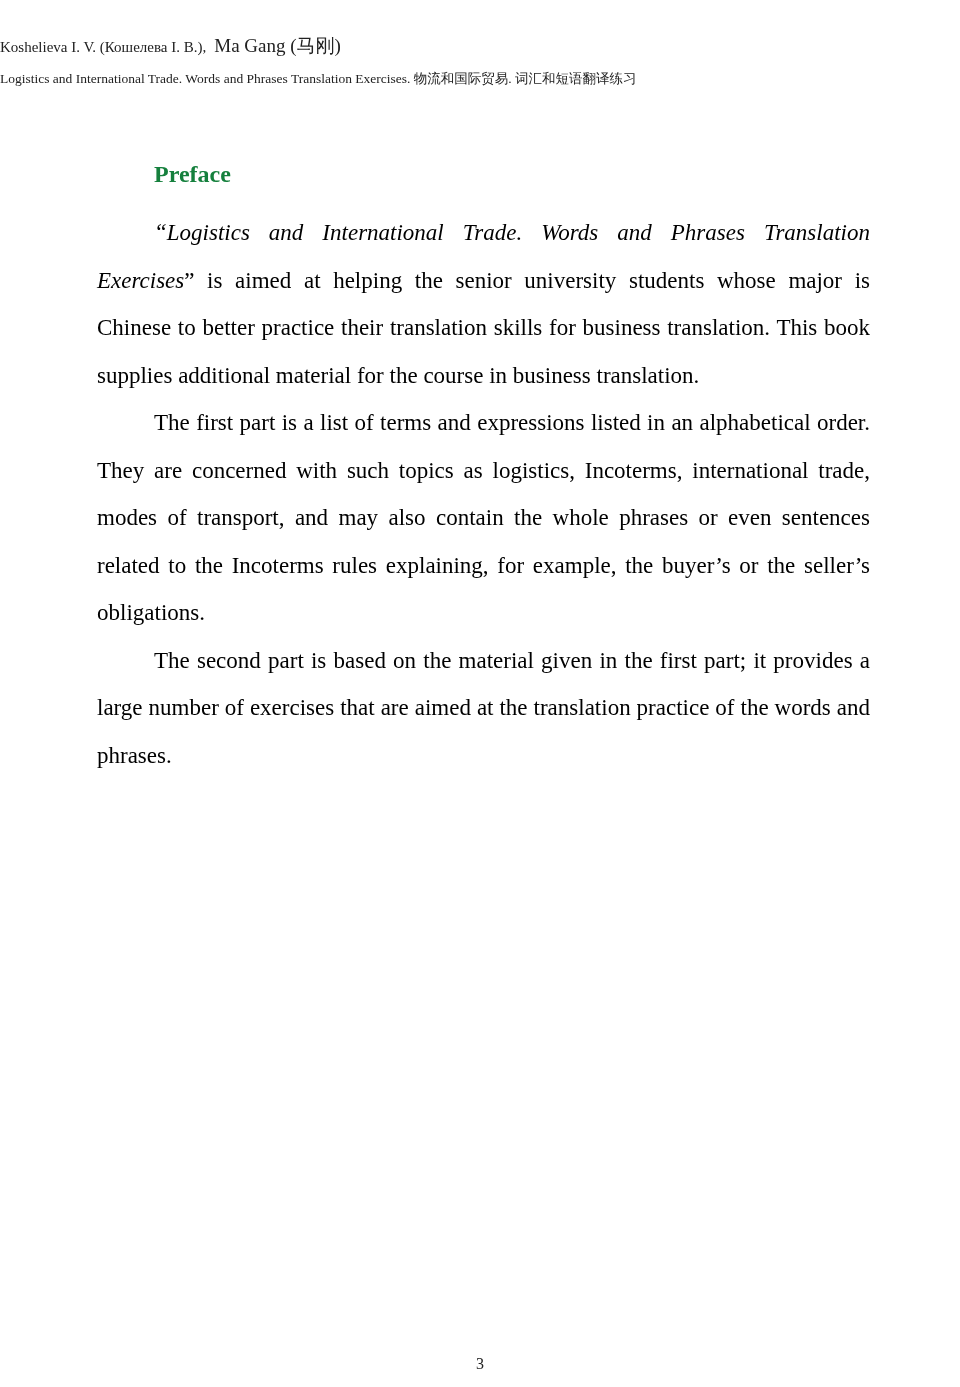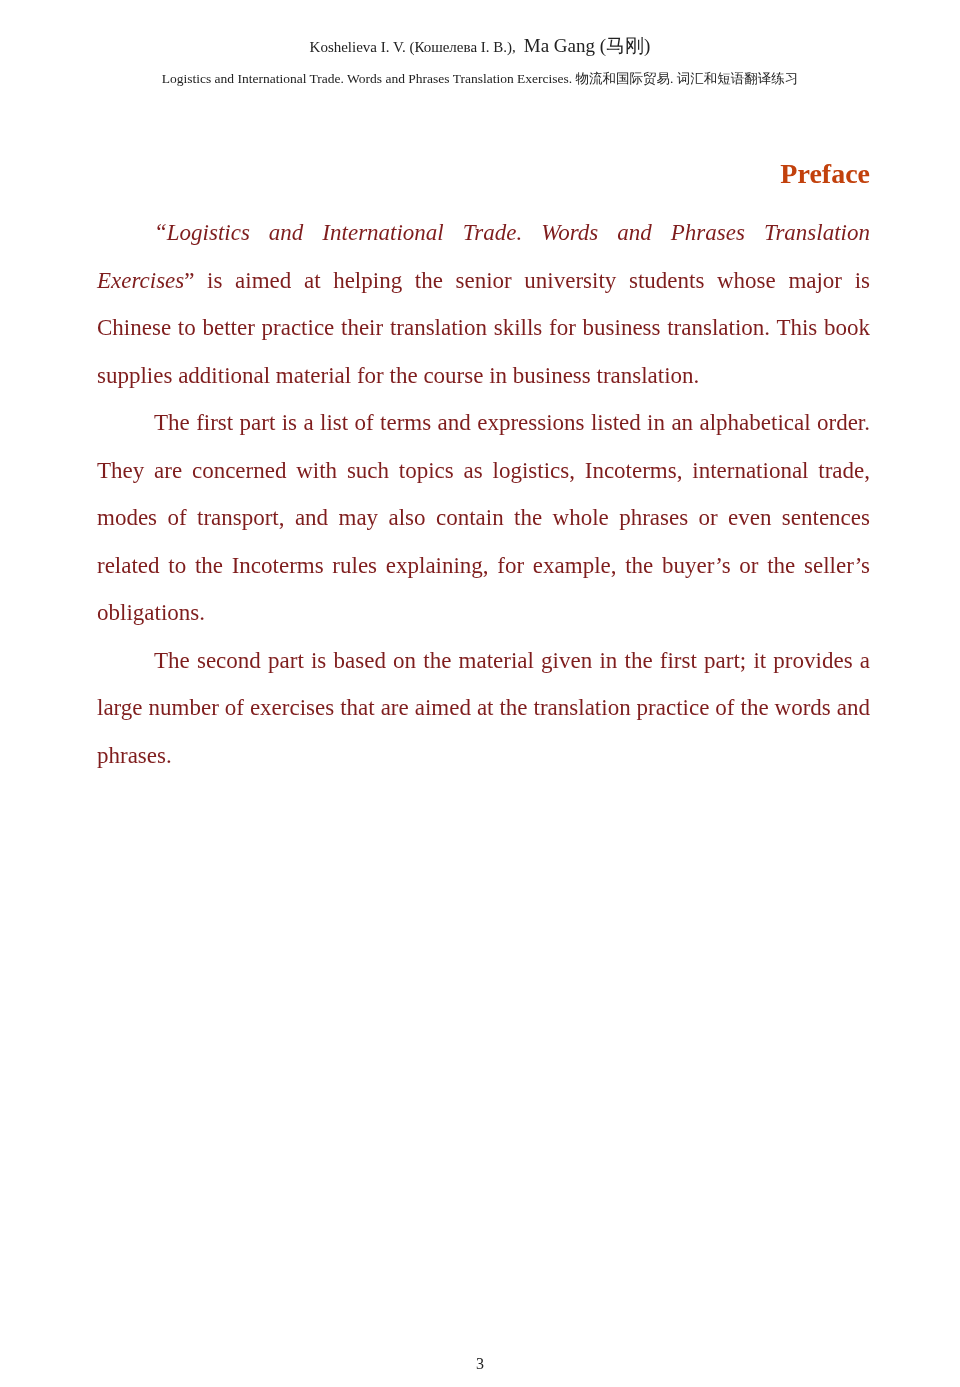--- a/index.html
+++ b/index.html
@@ -12,52 +12,52 @@
     width: 960px;
     height: 1387px;
     margin: 0 auto;
     background: #ffffff;
     color: #1a1a1a;
     overflow: hidden;
     font-family: "Liberation Serif", "DejaVu Serif", serif;
   }
   .header {
     padding-top: 34px;
-    text-align: center;
+    text-align: left;
     line-height: 1.3;
     color: #222;
   }
   .header-line1 {
     font-size: 15px;
     white-space: nowrap;
   }
   .header-authors-secondary {
     font-size: 19px;
     margin-left: 8px;
   }
   .header-line2 {
     margin-top: 11px;
     font-size: 13.5px;
     white-space: nowrap;
   }
   .page-title {
     margin: 72px 90px 20px 97px;
     padding-left: 57px;           
-    text-align: right;
-    font-size: 28px;
+    text-align: left;
+    font-size: 24px;
     font-weight: bold;
     line-height: 30px;
-    color: #c2410c;
+    color: #15803d;
   }
   .body-col {
     margin: 0 90px 0 97px;        
     font-size: 23px;
     line-height: 47.5px;
     text-align: justify;
-    color: #7f1d1d;
+    color: #000000;
   }
   .body-col p {
     margin: 0;
     text-indent: 57px;
   }
   .body-col .it {
     font-style: italic;
   }
   .page-number {
     position: absolute;

